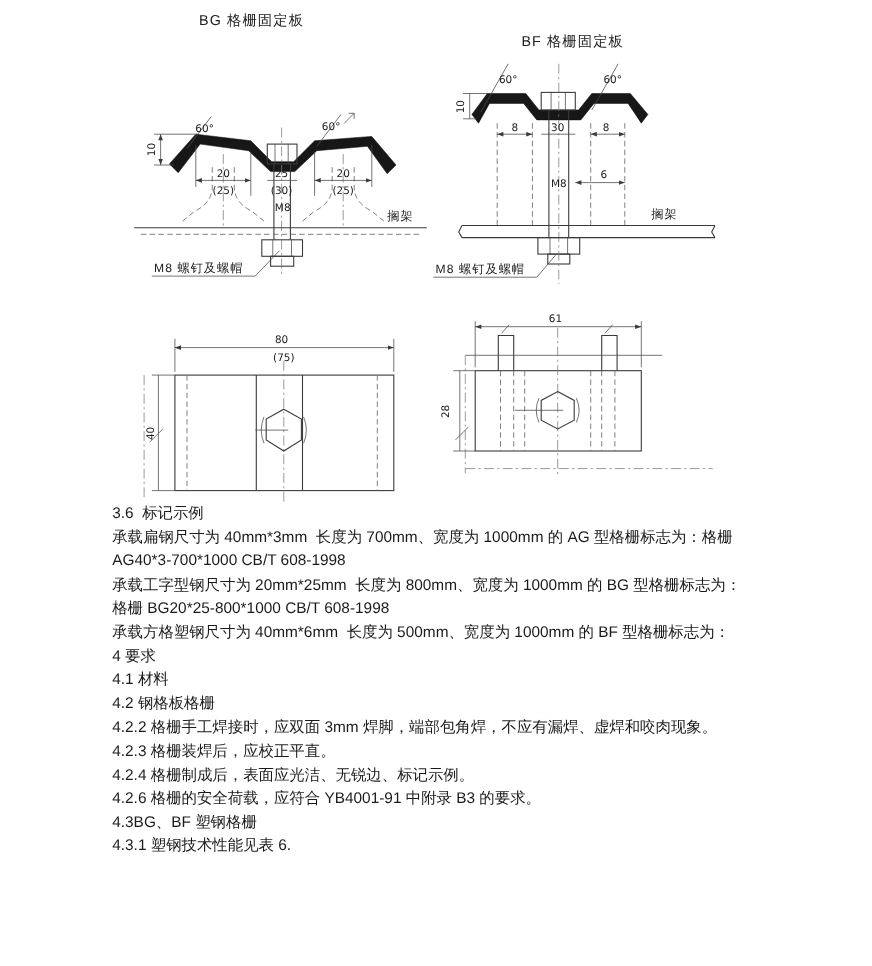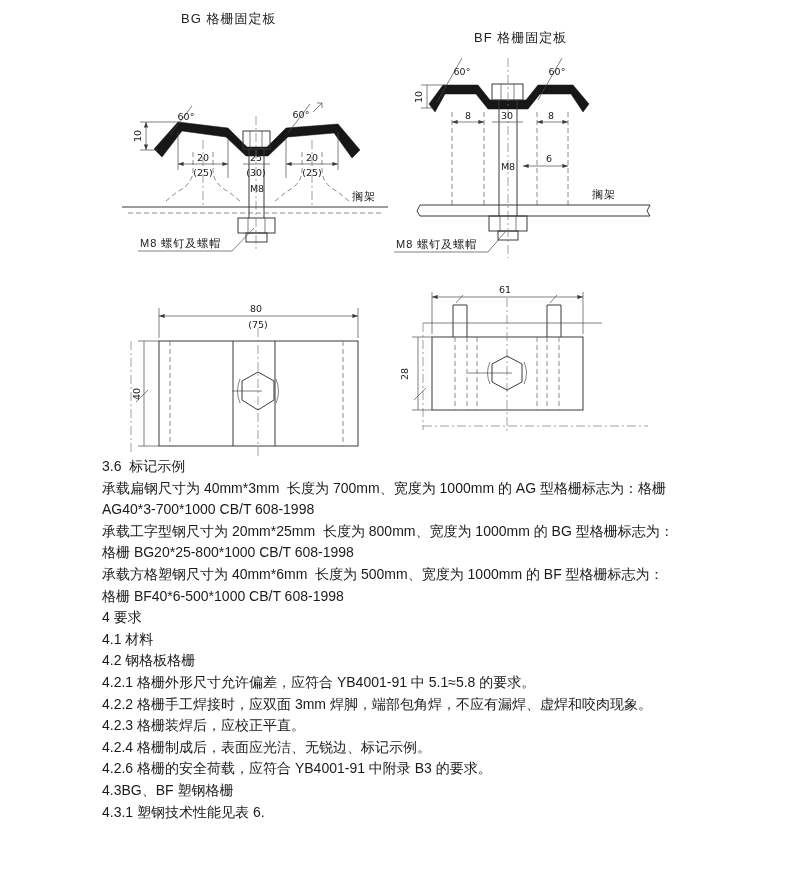--- a/index.html
+++ b/index.html
@@ -206,25 +206,23 @@
     </g>
   </svg>
 
   <div class="doc">
     <div class="tline">3.6  标记示例</div>
     <div class="tline">承载扁钢尺寸为 40mm*3mm  长度为 700mm、宽度为 1000mm 的 AG 型格栅标志为：格栅</div>
     <div class="tline">AG40*3-700*1000 CB/T 608-1998</div>
     <div class="tline">承载工字型钢尺寸为 20mm*25mm  长度为 800mm、宽度为 1000mm 的 BG 型格栅标志为：</div>
     <div class="tline">格栅 BG20*25-800*1000 CB/T 608-1998</div>
     <div class="tline">承载方格塑钢尺寸为 40mm*6mm  长度为 500mm、宽度为 1000mm 的 BF 型格栅标志为：</div>
-    <div class="tline">格栅 BF40*6-500*1000 CB/T 608-1998</div>
     <div class="tline">4 要求</div>
     <div class="tline">4.1 材料</div>
     <div class="tline">4.2 钢格板格栅</div>
-    <div class="tline">4.2.1 格栅外形尺寸允许偏差，应符合 YB4001-91 中 5.1≈5.8 的要求。</div>
     <div class="tline">4.2.2 格栅手工焊接时，应双面 3mm 焊脚，端部包角焊，不应有漏焊、虚焊和咬肉现象。</div>
     <div class="tline">4.2.3 格栅装焊后，应校正平直。</div>
     <div class="tline">4.2.4 格栅制成后，表面应光洁、无锐边、标记示例。</div>
     <div class="tline">4.2.6 格栅的安全荷载，应符合 YB4001-91 中附录 B3 的要求。</div>
     <div class="tline">4.3BG、BF 塑钢格栅</div>
     <div class="tline">4.3.1 塑钢技术性能见表 6.</div>
   </div>
 
 </div>
 

